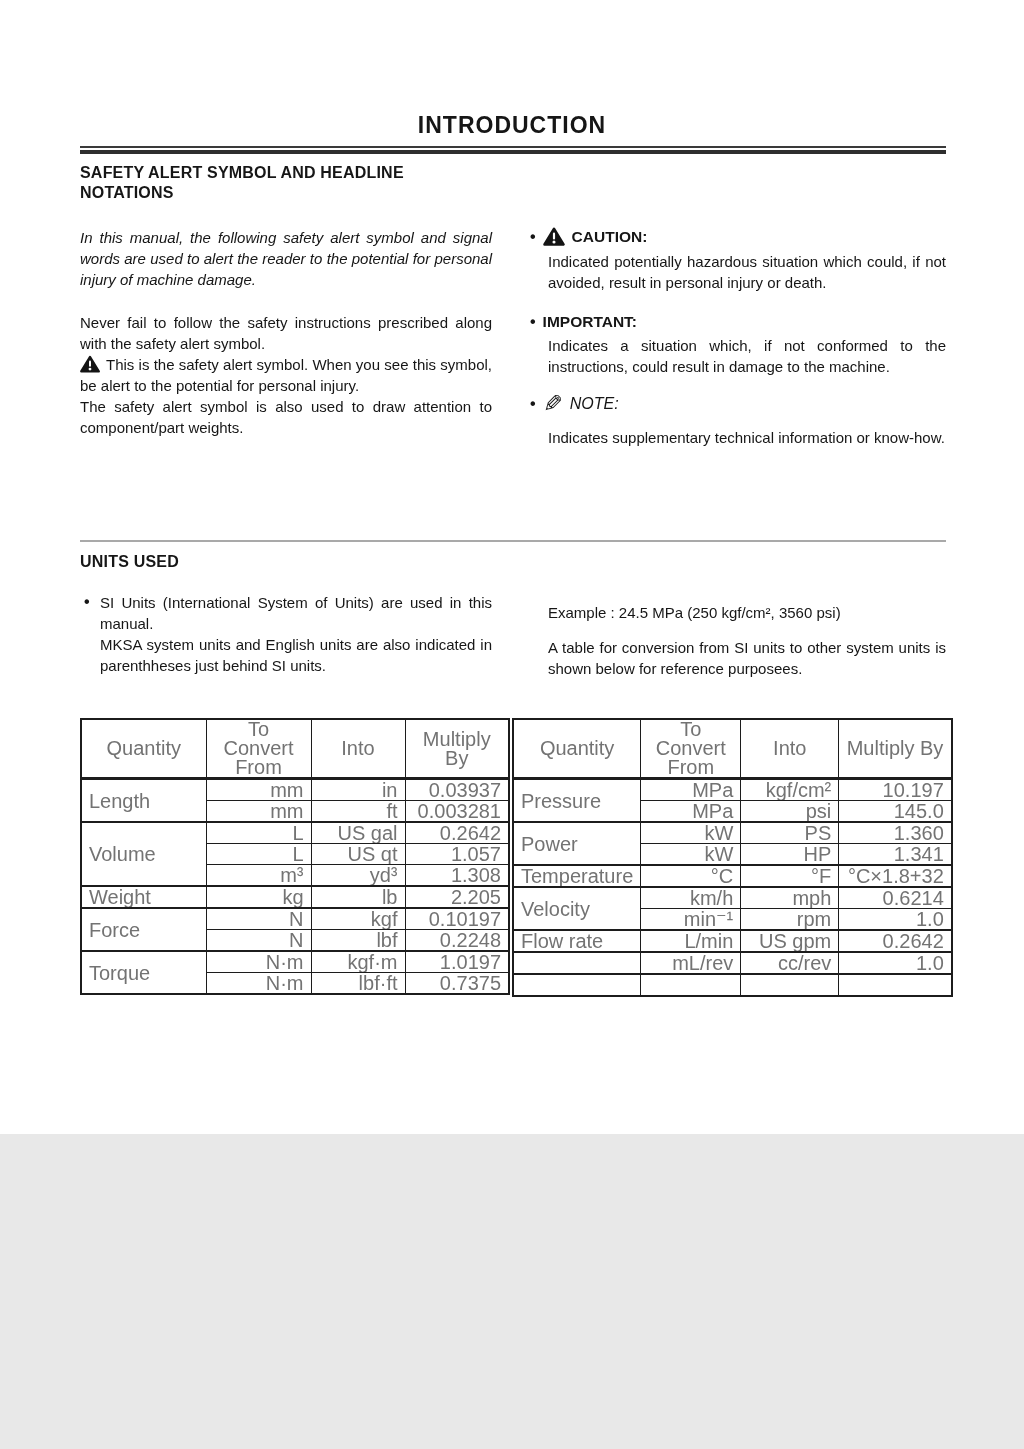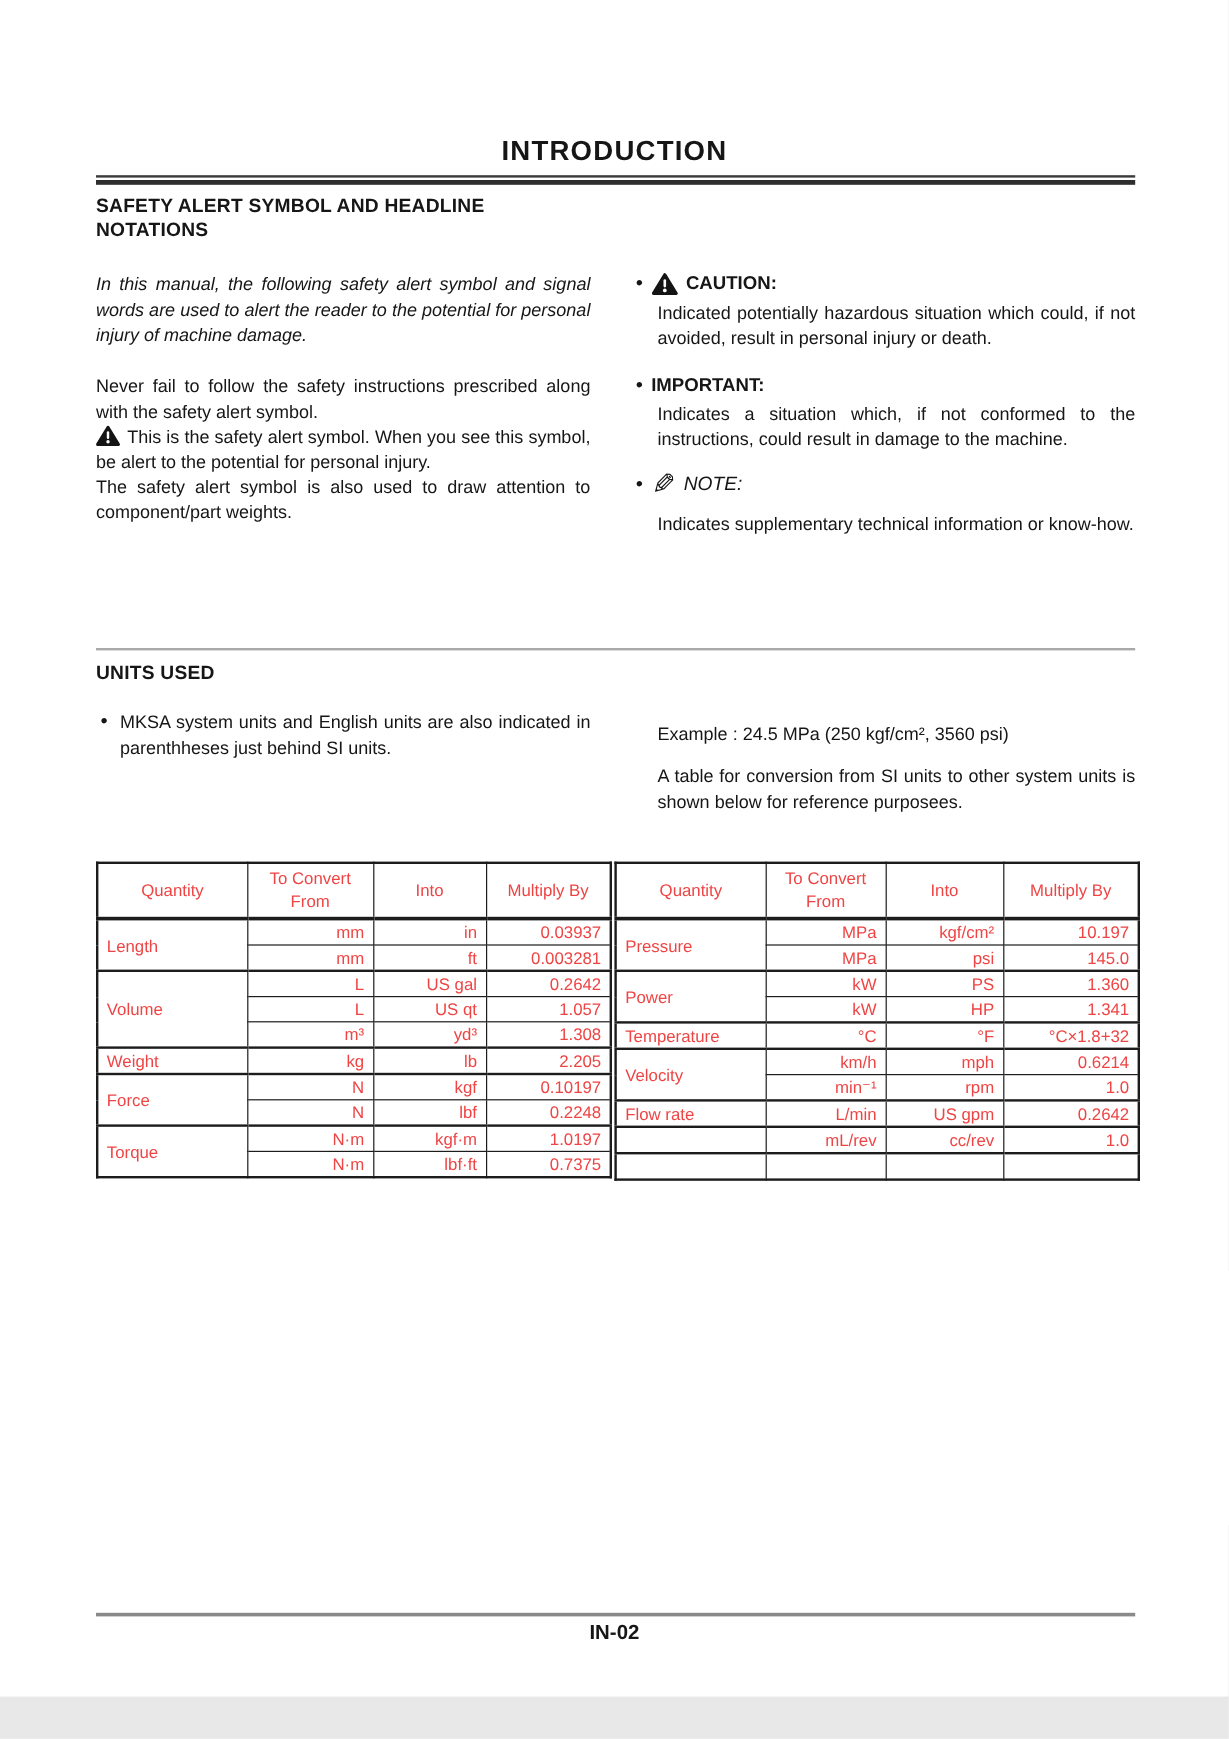--- a/index.html
+++ b/index.html
@@ -1,17 +1,17 @@
 <!DOCTYPE html>
 <html><head>
 <meta charset="utf-8">
 <style>
   html,body{margin:0;padding:0;background:#e8e8e8;}
   .page{
-    position:relative;width:1024px;height:1414px;margin:0 auto;background:#ffffff;
+    position:relative;width:1024px;height:1134px;margin:0 auto;background:#ffffff;
     font-family:"Liberation Sans","DejaVu Sans",sans-serif;color:#161616;
     overflow:hidden;
   }
   .abs{position:absolute;}
   .page-title{
     top:112px;left:0;width:1024px;text-align:center;
     font-size:23px;font-weight:bold;letter-spacing:1px;
   }
   .title-rule{
     top:146px;left:80px;width:866px;height:2px;
@@ -45,21 +45,21 @@
   }
   .units-rule{top:540px;left:80px;width:866px;border-top:2px solid #a9a9a9;}
   .units-heading{top:552px;left:80px;width:300px;}
   .units-bullet-block{top:592px;left:80px;width:412px;}
   .units-bullet-block .bullet-dot{position:absolute;left:4px;top:2px;}
   .units-bullet-text{margin-left:20px;}
   .example-line{top:602px;}
   .table-note{top:637px;}
   .conv-table{
     border-collapse:collapse;table-layout:fixed;
-    font-size:14px;color:#ef4444;border-radius:21px;
+    font-size:20px;color:#737373;border-radius:21px;
   }
   .conv-table th,.conv-table td{
     border:1px solid #1c1c1c;overflow:hidden;white-space:nowrap;
   }
   .conv-table th{
     font-weight:normal;height:44px;text-align:center;line-height:19px;
     border-bottom-width:3px;padding:0 4px;white-space:normal;
   }
   .conv-table td{height:20px;padding:0 7px;line-height:20px;}
   .conv-table{border:2px solid #1c1c1c;}
@@ -119,20 +119,21 @@
     <span class="pencil-icon">✎</span>
     <span class="bullet-label note-label">NOTE:</span>
   </div>
   <div class="abs para justify col-right-text note-text">Indicates supplementary technical information or know-how.</div>
 
   <div class="abs units-rule"></div>
   <div class="abs section-heading units-heading">UNITS USED</div>
 
   <div class="abs para units-bullet-block">
     <span class="bullet-dot">•</span>
+    <div class="units-bullet-text justify">SI Units (International System of Units) are used in this manual.</div>
     <div class="units-bullet-text justify">MKSA system units and English units are also indicated in parenthheses just behind SI units.</div>
   </div>
 
   <div class="abs para col-right-text example-line">Example : 24.5 MPa (250 kgf/cm², 3560 psi)</div>
   <div class="abs para justify col-right-text table-note">A table for conversion from SI units to other system units is shown below for reference purposees.</div>
 
   <table class="abs conv-table table-left">
     <colgroup>
         <col style="width:125px">
         <col style="width:105px">

